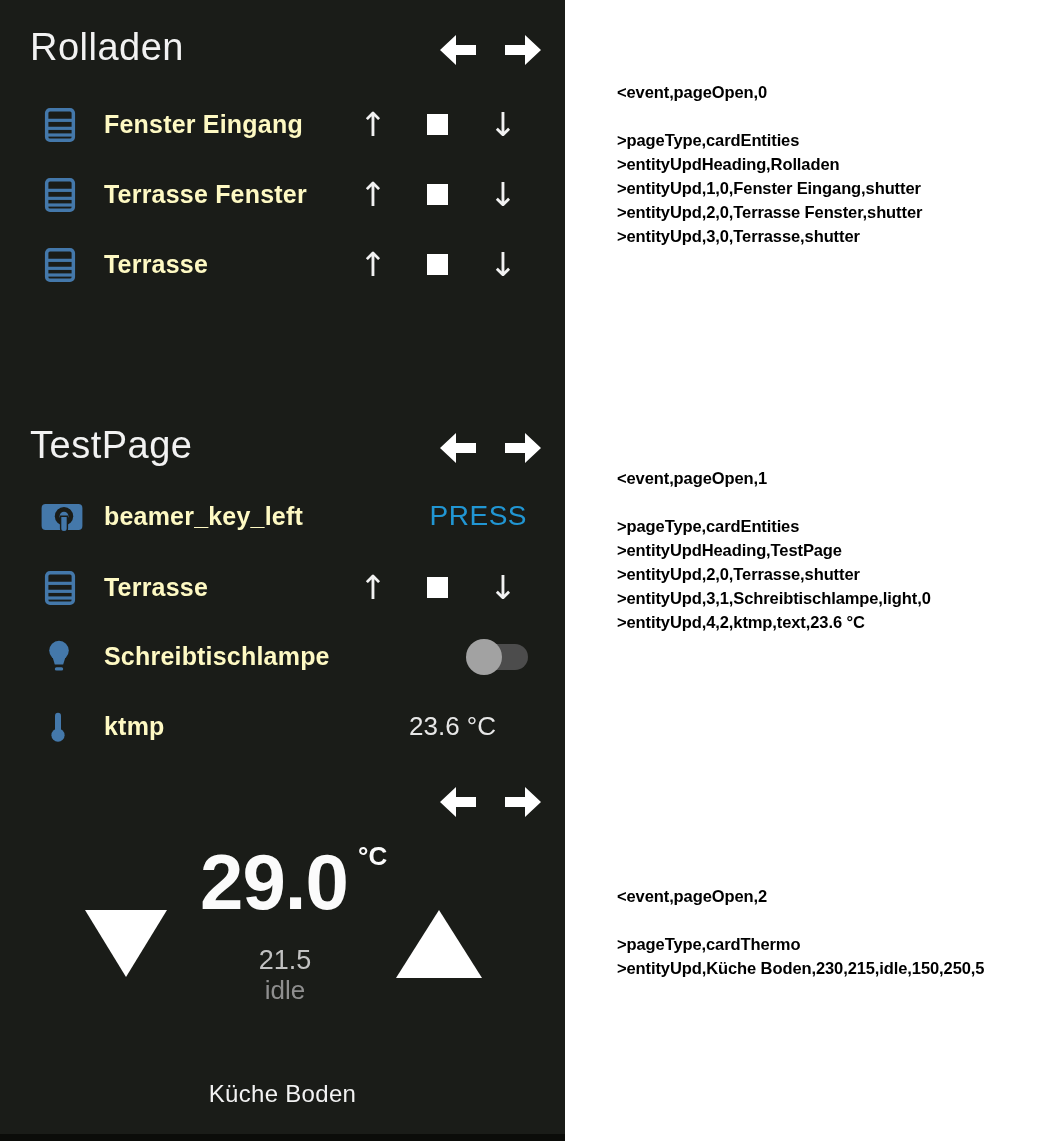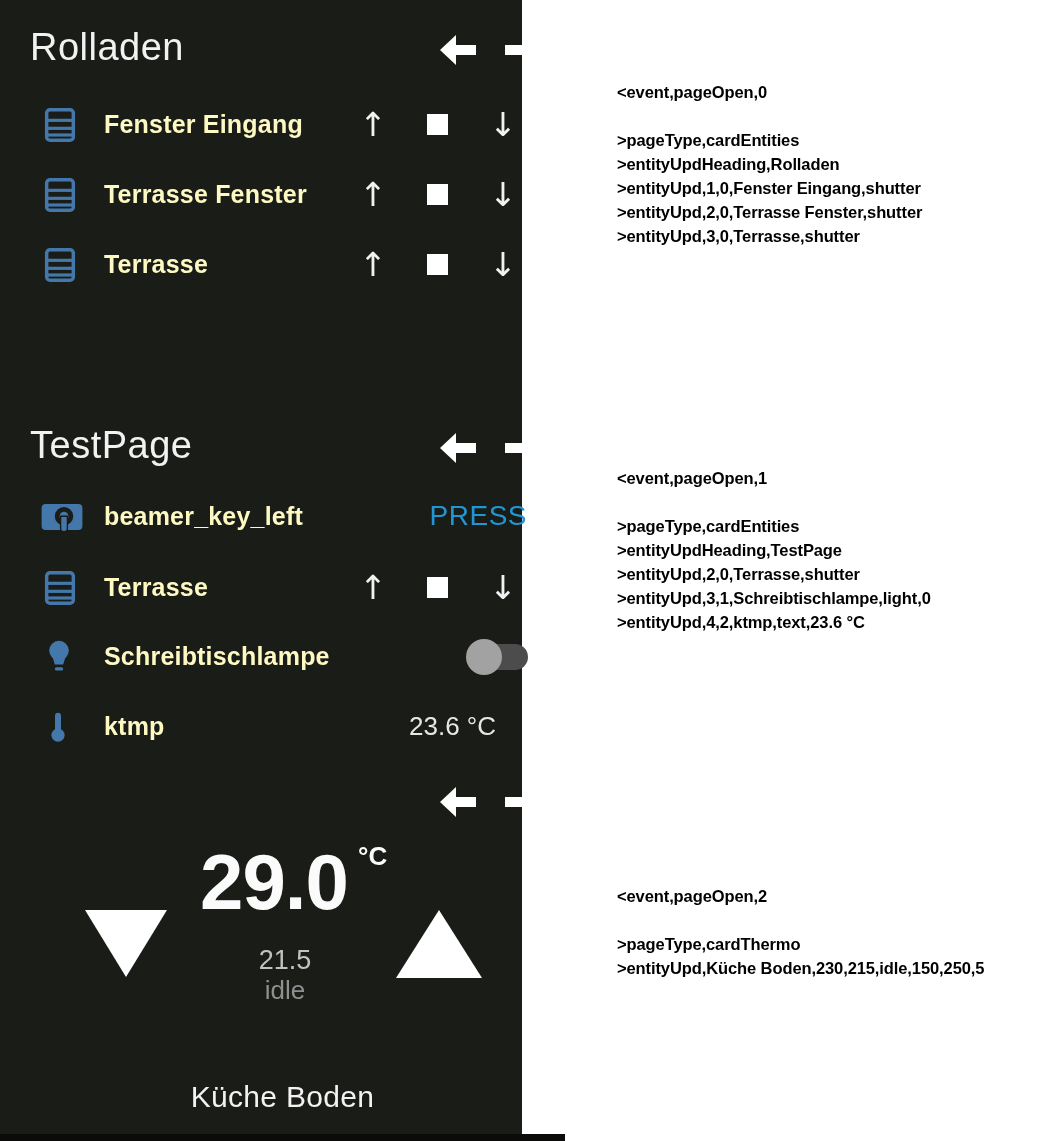--- a/index.html
+++ b/index.html
@@ -1,21 +1,21 @@
 <!DOCTYPE html>
 <html><head>
 <meta charset="utf-8">
 <style>
   * { margin:0; padding:0; box-sizing:border-box; }
   html,body { width:1045px; height:1141px; background:#ffffff; overflow:hidden; }
   .canvas { position:relative; width:1045px; height:1141px; background:#ffffff;
             font-family:"Liberation Sans", sans-serif; }
 
   
-  .dark-col { position:absolute; left:0; top:0; width:522px; height:1141px; background:#1a1c18; }
+  .dark-col { position:absolute; left:0; top:0; width:565px; height:1141px; background:#1a1c18; }
 
   .ptitle { position:absolute; left:30px; font-size:38px; line-height:1; font-weight:400;
             color:#f2f2f2; letter-spacing:0.5px; white-space:nowrap; }
 
   .nav-arrow { position:absolute; width:40px; height:36px; }
   .nav-arrow svg { display:block; width:100%; height:100%; }
 
   .ent-icon { position:absolute; }
   .ent-icon svg { display:block; width:100%; height:100%; }
 
@@ -45,21 +45,21 @@
               border-left:41px solid transparent; border-right:41px solid transparent;
               border-top:67px solid #ffffff; }
   .tri-up   { position:absolute; left:396px; top:910px; width:0; height:0;
               border-left:43px solid transparent; border-right:43px solid transparent;
               border-bottom:68px solid #ffffff; }
   .target-temp { position:absolute; left:235px; top:947px; width:100px; text-align:center;
                  font-size:27px; line-height:1; color:#c2c2c2; }
   .hvac-state  { position:absolute; left:235px; top:977px; width:100px; text-align:center;
                  font-size:26px; line-height:1; color:#8f8f8f; }
   .thermo-name { position:absolute; left:0; top:1082px; width:565px; text-align:center;
-                 font-size:30px; line-height:1; color:#f2f2f2; letter-spacing:0.3px; }
+                 font-size:24px; line-height:1; color:#f2f2f2; letter-spacing:0.3px; }
   .bottom-strip { position:absolute; left:0; top:1134px; width:565px; height:7px; background:#0b0c09; }
 
   
   .proto-block { position:absolute; left:617px; width:428px; font-size:16.5px; line-height:24px;
                  font-weight:bold; color:#000000; letter-spacing:-0.1px; white-space:nowrap; }
   .pline { height:24px; }
 </style>
 </head>
 <body>
 

